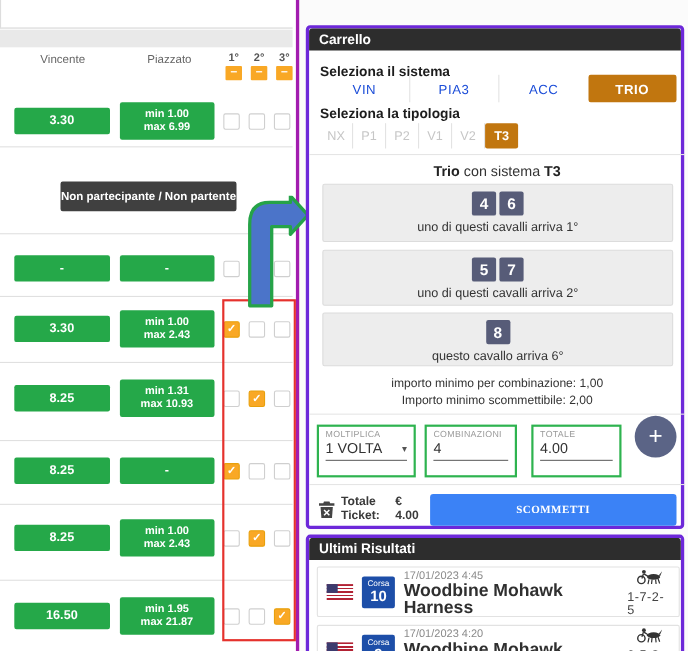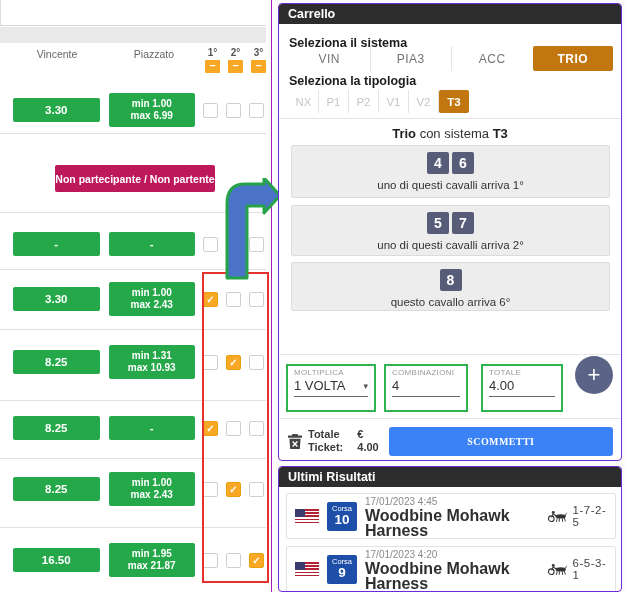--- a/index.html
+++ b/index.html
@@ -3,46 +3,46 @@
 <meta charset="utf-8">
 <style>
   * { box-sizing: border-box; margin: 0; padding: 0; }
   html,body { width:625px; height:592px; }
   body {
     font-family: "Liberation Sans", sans-serif;
     background:#fbfbfb; position:relative; overflow:hidden;
     -webkit-font-smoothing: antialiased;
   }
   
-  .left-panel { position:absolute; left:0; top:0; width:272px; height:592px; background:#fff; border-right:1px solid #a21caf; }
+  .left-panel { position:absolute; left:0; top:0; width:272px; height:592px; background:#fff; border-right:3px solid #a21caf; }
   .top-strip { position:absolute; left:0; top:0; width:266px; height:26px; background:#fff; border-bottom:1px solid #d6d6d6; border-left:1px solid #ddd; }
   .gray-band { position:absolute; left:0; top:27px; width:266px; height:16px; background:#e9e9e9; }
   .col-head { position:absolute; top:48px; font-size:10.5px; color:#666; text-align:center; }
   .pos-head { position:absolute; top:47px; width:15px; font-size:10px; color:#555; text-align:center; font-weight:bold; }
   .minus-box { position:absolute; top:60px; width:15px; height:13px; background:#F9A825; color:#fff; font-size:11px; font-weight:bold; line-height:11px; text-align:center; border-radius:1px; cursor:pointer; }
   .sep { position:absolute; left:0; width:266px; height:1px; background:#e0e0e0; }
   .odds-row { position:absolute; left:0; width:272px; height:36px; display:flex; align-items:center; }
   .gbtn { border:none; background:#25A849; color:#fff; font-family:"Liberation Sans",sans-serif; font-weight:bold; border-radius:2px; cursor:pointer; display:flex; flex-direction:column; align-items:center; justify-content:center; }
   .vin { width:88px; height:24px; margin-left:13px; font-size:11.5px; }
   .pia { width:88px; height:34px; margin-left:9px; font-size:10px; line-height:12px; }
   .pia.short { height:24px; font-size:11.5px; }
   .pia span:empty { display:none; }
   .checks { display:flex; margin-left:8px; }
   .cb { width:15px; height:15px; border:1px solid #cfcfcf; background:#fff; border-radius:2px; margin-right:8px; cursor:pointer; font-size:10px; line-height:14px; text-align:center; color:#fff; }
   .cb.checked { background:#F9A825; border-color:#e8a00c; font-weight:bold; }
-  .banner { position:absolute; left:55px; top:165px; width:160px; height:27px; background:#be185d; color:#fff; font-size:10.5px; font-weight:bold; display:flex; align-items:center; justify-content:center; border-radius:2px; text-align:center; }
+  .banner { position:absolute; left:55px; top:165px; width:160px; height:27px; background:#404040; color:#fff; font-size:10.5px; font-weight:bold; display:flex; align-items:center; justify-content:center; border-radius:2px; text-align:center; }
   .red-box { position:absolute; left:202px; top:272px; width:67px; height:311px; border:2px solid #E5322D; pointer-events:none; }
   .arrow-svg { position:absolute; left:220px; top:178px; pointer-events:none; }
   
-  .panel { position:absolute; left:278px; width:344px; background:#fff; border:1px solid #6d28d9; border-radius:4px; }
+  .panel { position:absolute; left:278px; width:344px; background:#fff; border:3px solid #6d28d9; border-radius:4px;margin-top:20px; }
   .carrello { top:3px; height:458px; }
   .dark-bar { height:20px; background:#2D2D2D; color:#fff; font-size:12.5px; font-weight:bold; line-height:20px; padding-left:9px; border-radius:3px 3px 0 0; }
   .sec-label { position:absolute; left:10px; font-size:12.5px; font-weight:bold; color:#1c1c1c; }
   .sys-tabs { position:absolute; left:10px; top:42px; width:324px; height:25px; display:flex; }
-  .sys-tab { flex:1; display:flex; align-items:center; justify-content:center; font-size:12px; color:#737373; letter-spacing:.5px; cursor:pointer; }
+  .sys-tab { flex:1; display:flex; align-items:center; justify-content:center; font-size:12px; color:#1d4ed8; letter-spacing:.5px; cursor:pointer; }
   .sys-tab.b1, .sys-tab.b2 { border-right:1px solid #e3e3e3; }
   .sys-tab.selected { background:#C1760F; color:#fff; font-weight:bold; border-radius:2px; }
   .tip-tabs { position:absolute; left:10px; top:86px; height:23px; display:flex; }
   .tip-tab { width:30px; display:flex; align-items:center; justify-content:center; font-size:11.5px; color:#c6c6c6; cursor:pointer; }
   .tip-tab.s { border-right:1px solid #e3e3e3; }
   .tip-tab.selected { background:#C1760F; color:#fff; font-weight:bold; border-radius:2px; border:none; }
   .hr { position:absolute; left:0; width:342px; height:1px; background:#e5e5e5; }
   .summary { position:absolute; left:0; top:122px; width:342px; text-align:center; font-size:13px; color:#333; }
   .summary b { color:#222; }
   .sel-box { position:absolute; left:12px; width:319px; background:#EDEDED; border:1px solid #dcdcdc; border-radius:2px; text-align:center; padding-top:6px; }
@@ -64,21 +64,21 @@
   .risultati { top:466px; height:126px; overflow:hidden; }
   .res-card { position:absolute; left:7px; width:330px; height:46px; border:1px solid #e2e2e2; border-radius:2px; background:#fff; display:flex; align-items:center; padding:0 8px; cursor:pointer; }
   .flag { width:24px; height:15px; background:repeating-linear-gradient(180deg,#B22234 0 1.6px,#fff 1.6px 3.2px); position:relative; flex:0 0 auto; }
   .flag::after { content:""; position:absolute; left:0; top:0; width:10px; height:8px; background:#3C3B6E; }
   .badge { width:30px; height:29px; background:#1D4EA8; border-radius:2px; color:#fff; text-align:center; margin-left:8px; flex:0 0 auto; }
   .badge .c-lbl { font-size:7.5px; font-weight:normal; line-height:9px; margin-top:2px; }
   .badge .c-num { font-size:13.5px; font-weight:bold; line-height:14px; }
   .res-info { margin-left:8px; }
   .res-date { font-size:10px; color:#8a8a8a; line-height:13px; }
   .res-name { font-size:16px; font-weight:bold; color:#2f2f2f; line-height:15px; }
-  .res-right { margin-left:auto; display:flex; align-items:center; gap:5px; }
+  .res-right { margin-left:auto; display:flex; align-items:center; gap:5px;flex-direction:column; }
   .res-nums { font-size:11.5px; color:#444; letter-spacing:.5px; }
 </style>
 </head>
 <body>
 
 <div class="left-panel">
   <div class="top-strip"></div>
   <div class="gray-band"></div>
 
   <div class="col-head" style="left:13px;width:88px;">Vincente</div>
@@ -242,20 +242,24 @@
     <div class="sel-caption">uno di questi cavalli arriva 2°</div>
   </div>
 
   <div class="sel-box" style="top:258px;height:49px">
     <div class="horses">
       <div class="horse-sq">8</div>
     </div>
     <div class="sel-caption">questo cavallo arriva 6°</div>
   </div>
 
+  <div class="importo">
+    <div>importo minimo per combinazione: 1,00</div>
+    <div>Importo minimo scommettibile: 2,00</div>
+  </div>
 
   <div class="hr" style="top:350px"></div>
 
   <div class="fields">
     <div class="field" style="left:7px;width:90px">
       <div class="f-lbl">MOLTIPLICA</div>
       <div class="f-val">
         <span>1 VOLTA</span>
         <span class="caret">▾</span>
       </div>

